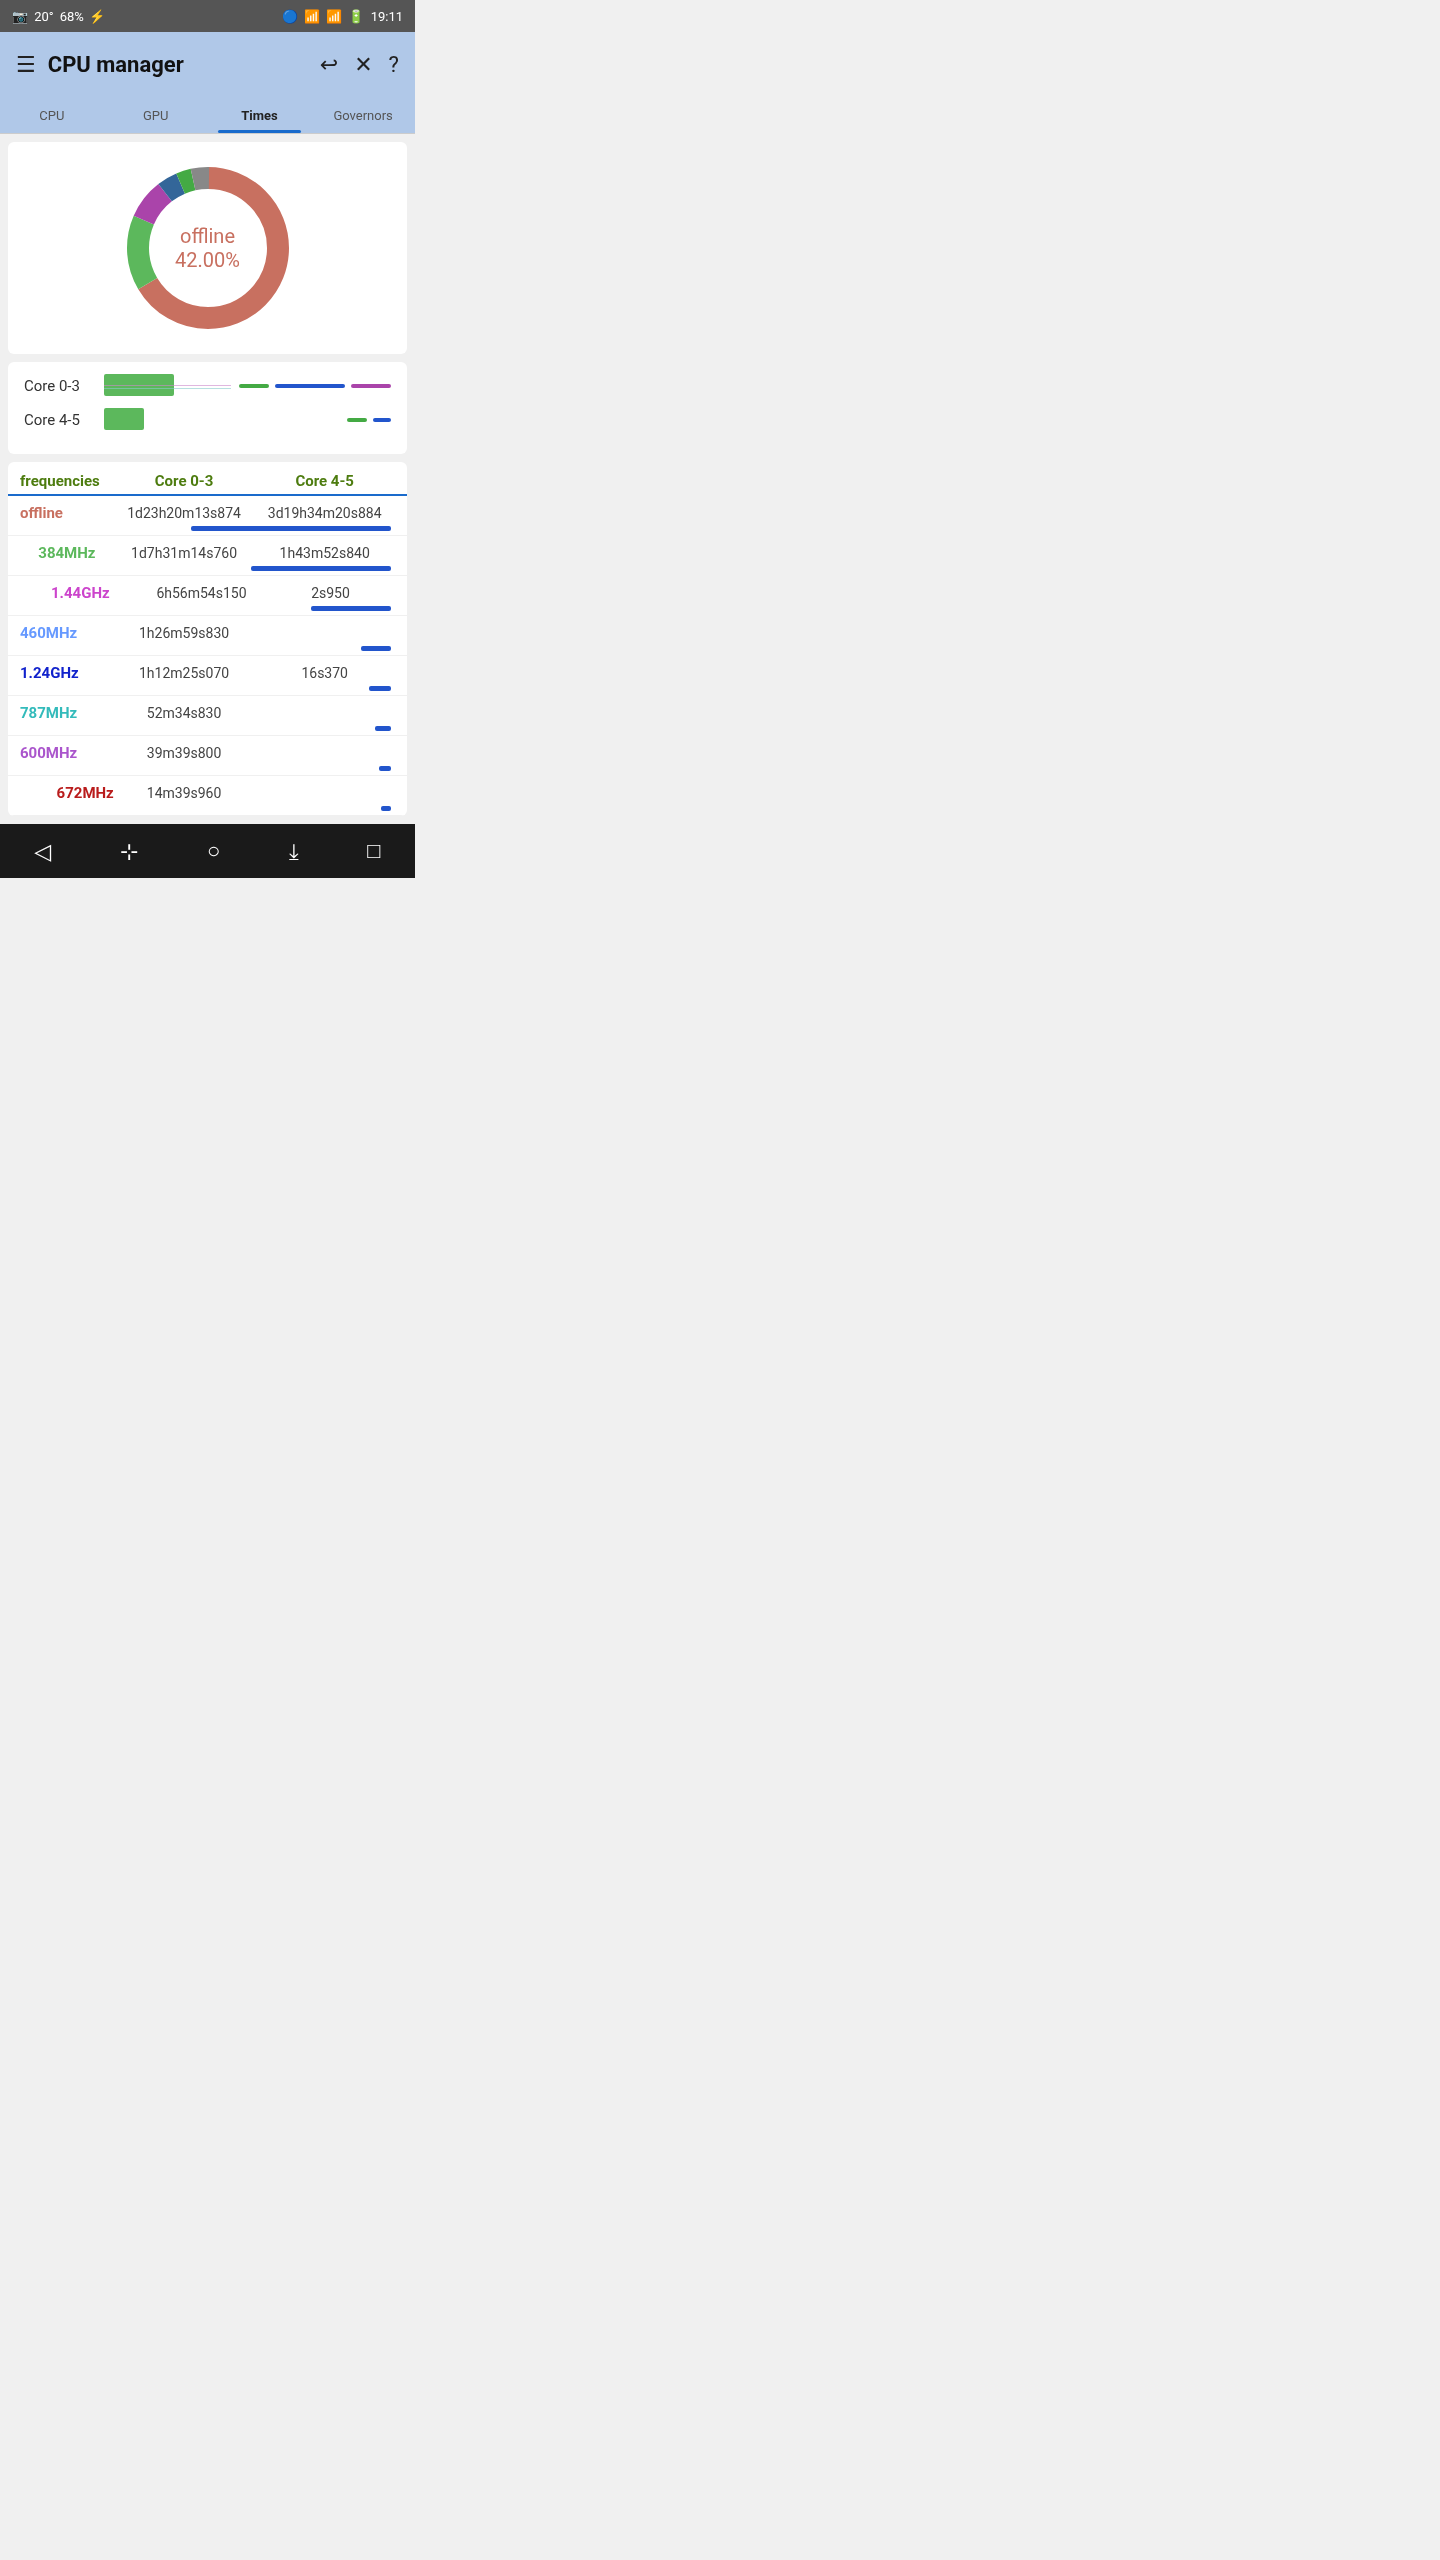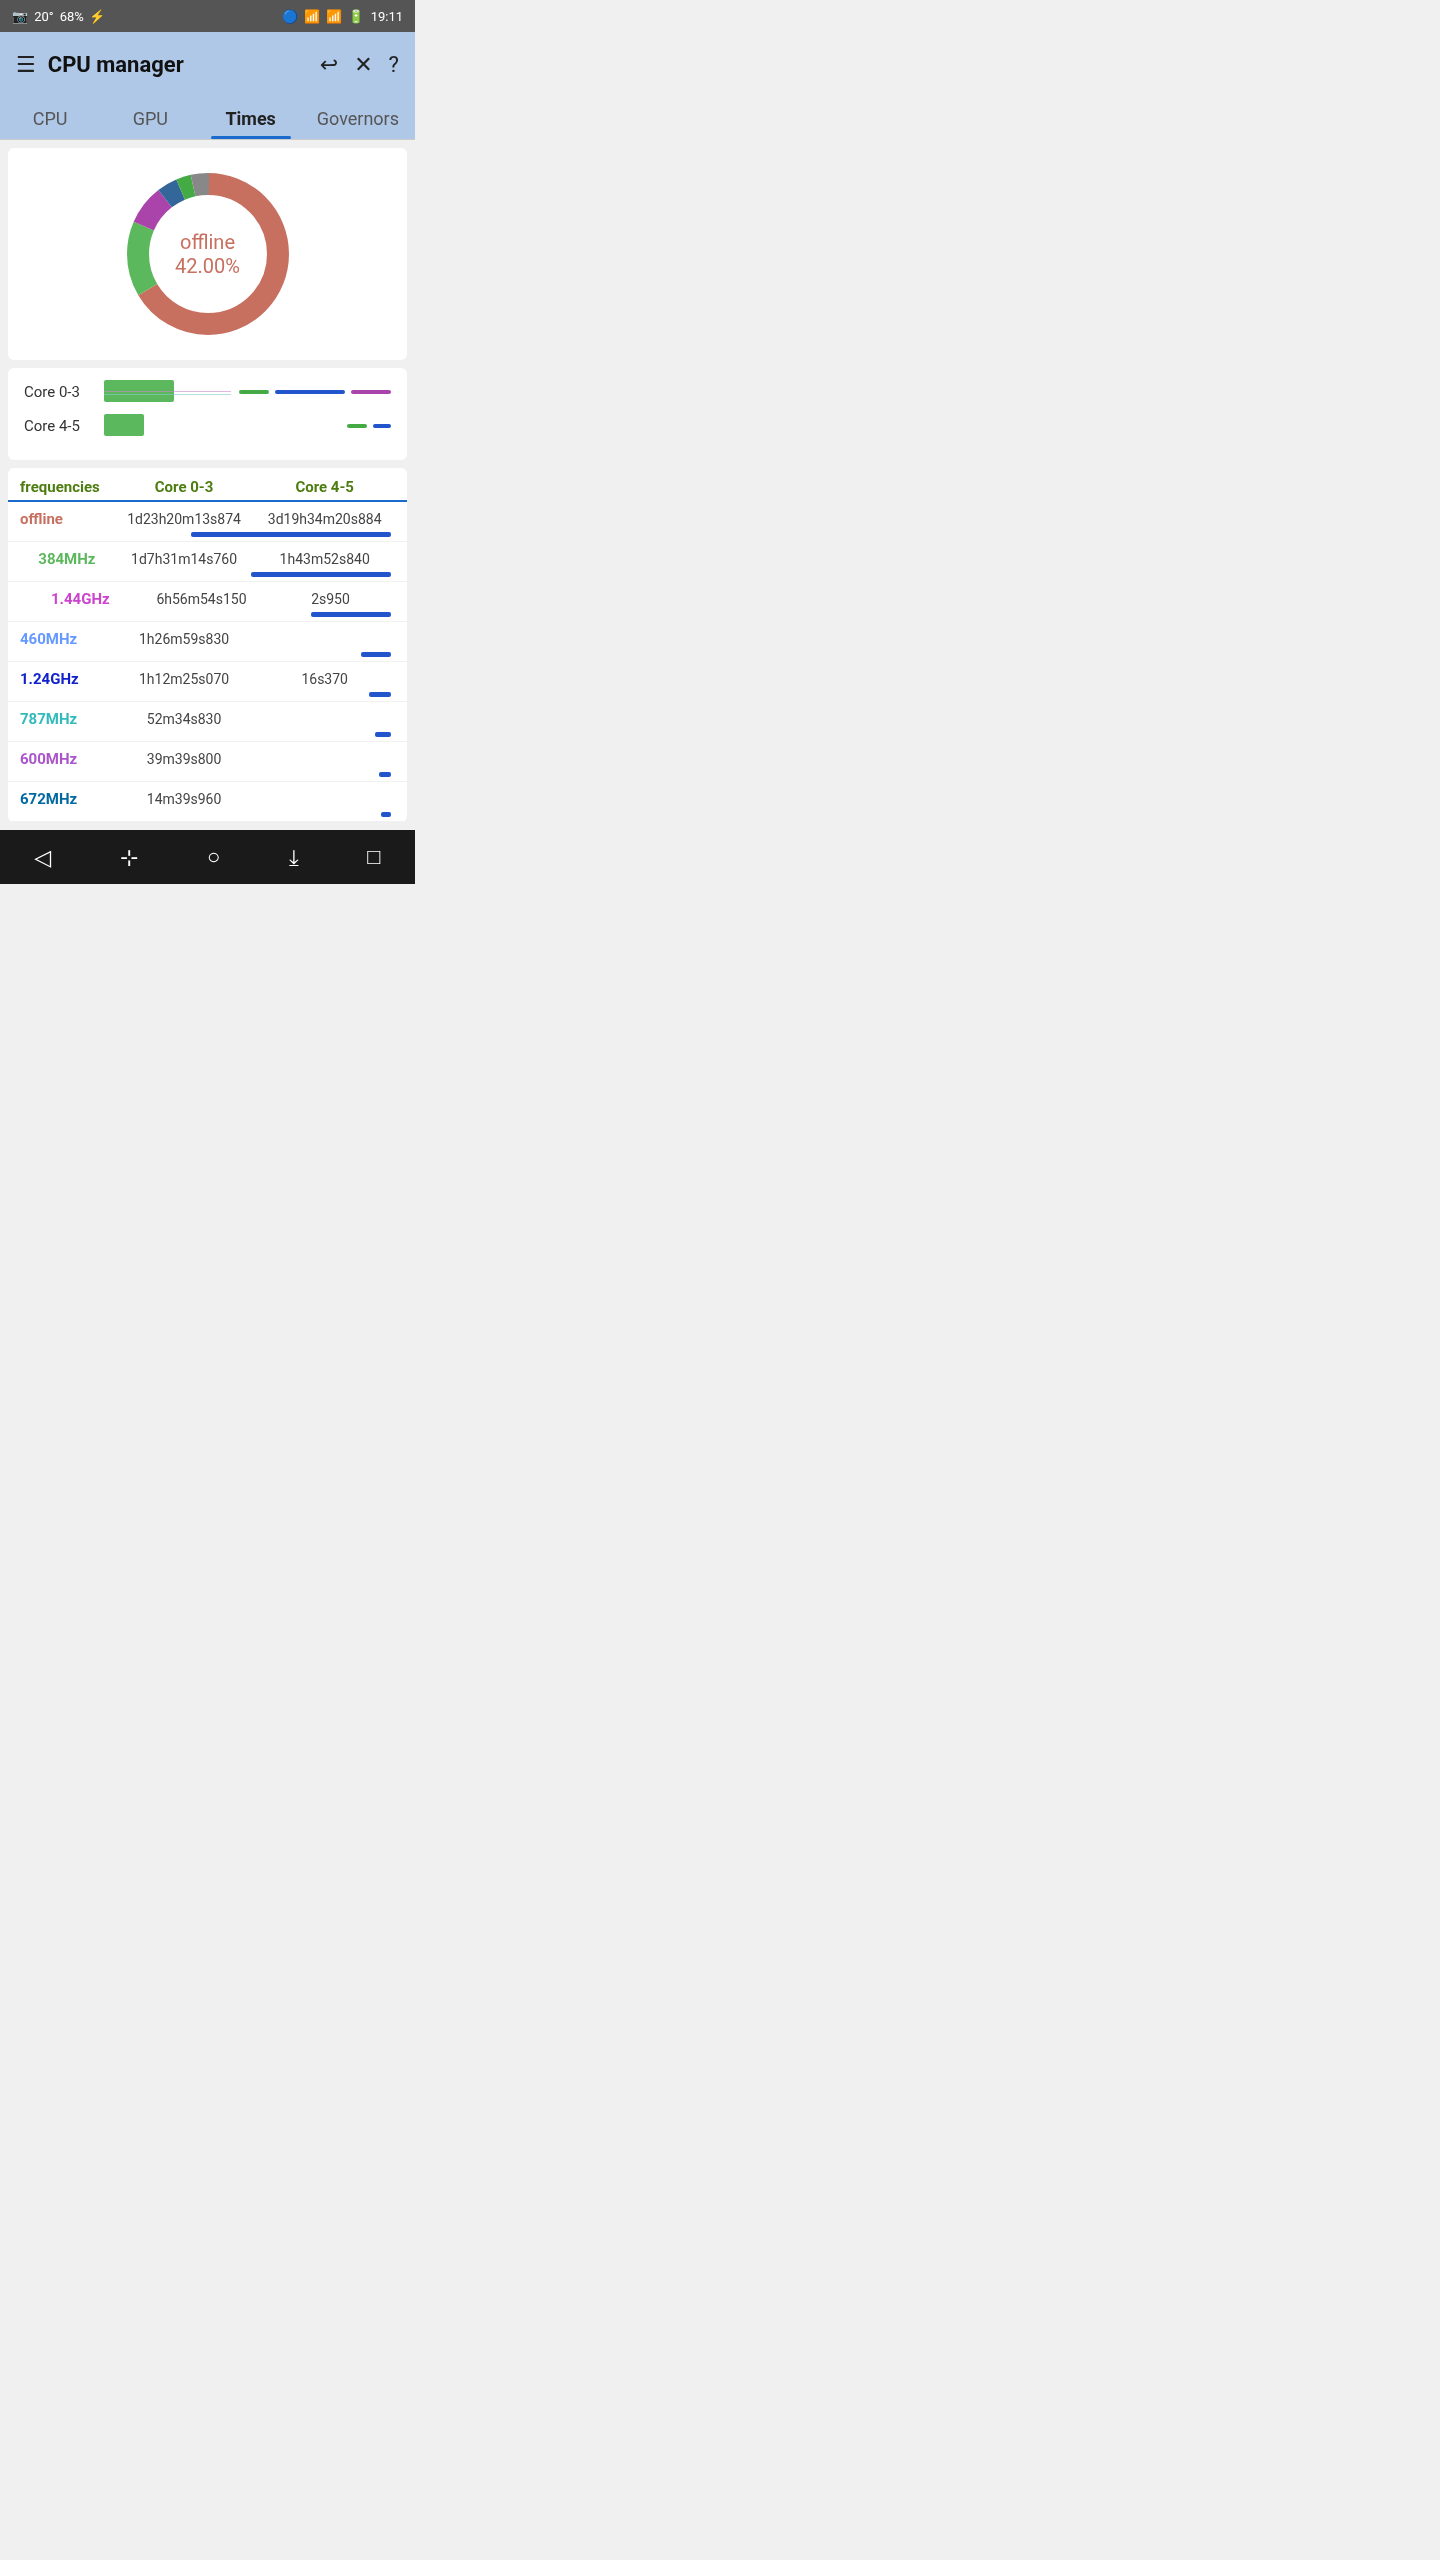--- a/index.html
+++ b/index.html
@@ -47,21 +47,21 @@
     
     .tab-bar {
       background: #b0c8e8;
       display: flex;
       border-bottom: 1px solid #ccc;
     }
     .tab {
       flex: 1;
       text-align: center;
       padding: 12px 16px 10px;
-      font-size: 18px;
+      font-size: 13px;
       color: #555;
       cursor: pointer;
       position: relative;
     }
     .tab.active {
       color: #222;
       font-weight: bold;
     }
     .tab.active::after {
       content: '';
@@ -403,21 +403,21 @@
       <div class="freq-core45"></div>
     </div>
     <div class="freq-bar-row">
       <div class="freq-bar-spacer"></div>
       <div class="bar-blue" style="width:12px;"></div>
     </div>
   </div>
 
   <div class="freq-row">
     <div class="freq-row-data">
-      <div class="freq-name" style="color:#0369a1;">672MHz</div>
+      <div class="freq-name" style="color:#b91c1c;text-align:right;">672MHz</div>
       <div class="freq-core03">14m39s960</div>
       <div class="freq-core45"></div>
     </div>
     <div class="freq-bar-row">
       <div class="freq-bar-spacer"></div>
       <div class="bar-blue" style="width:10px;"></div>
     </div>
   </div>
 </div>
 

